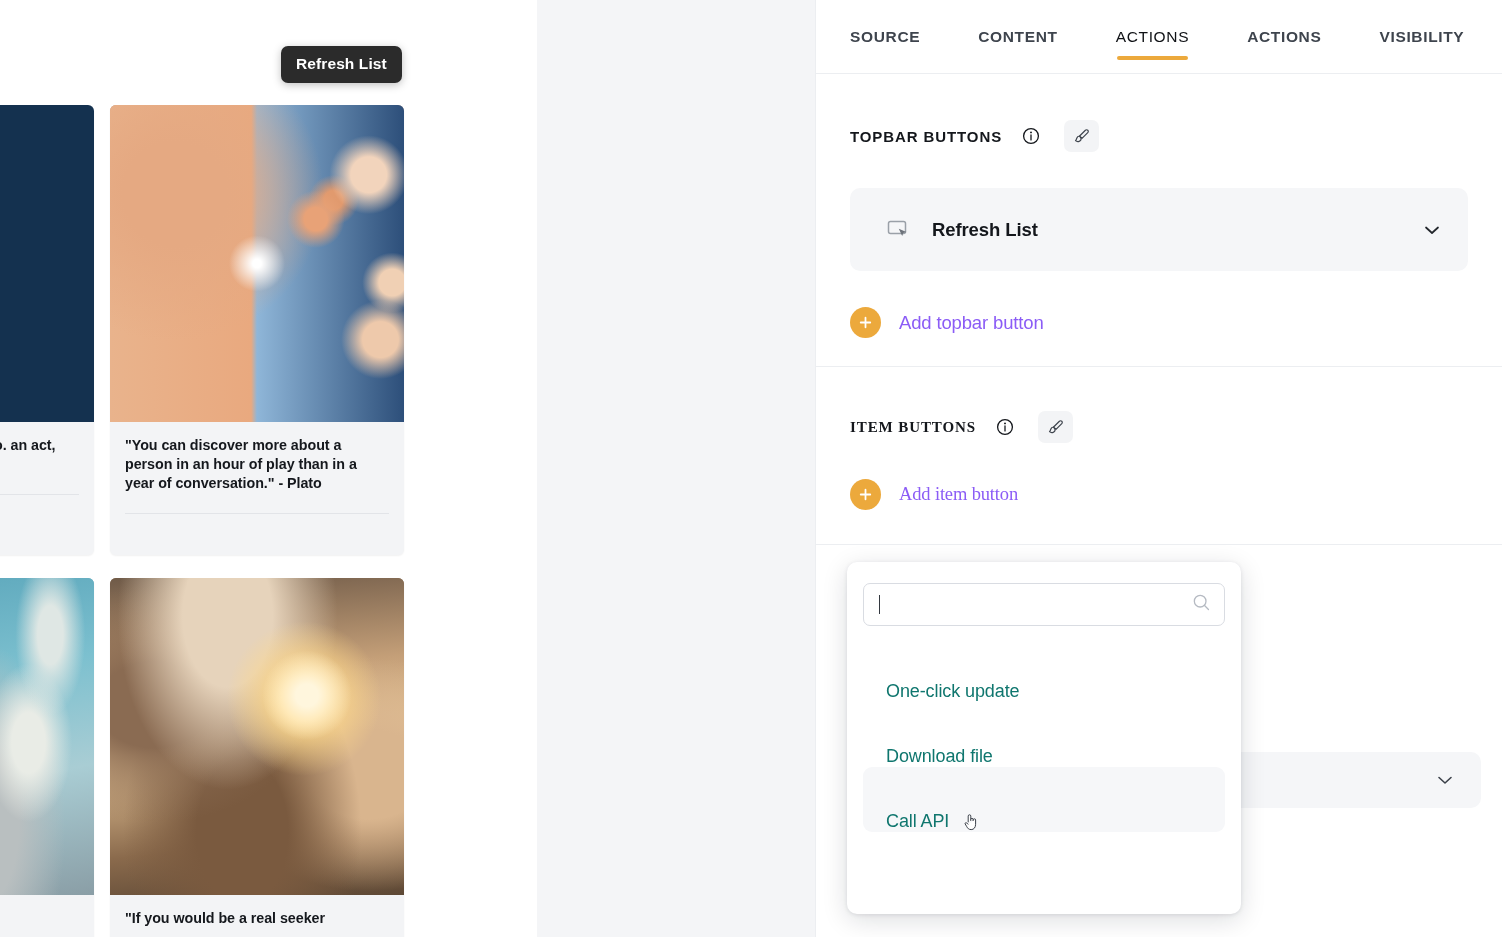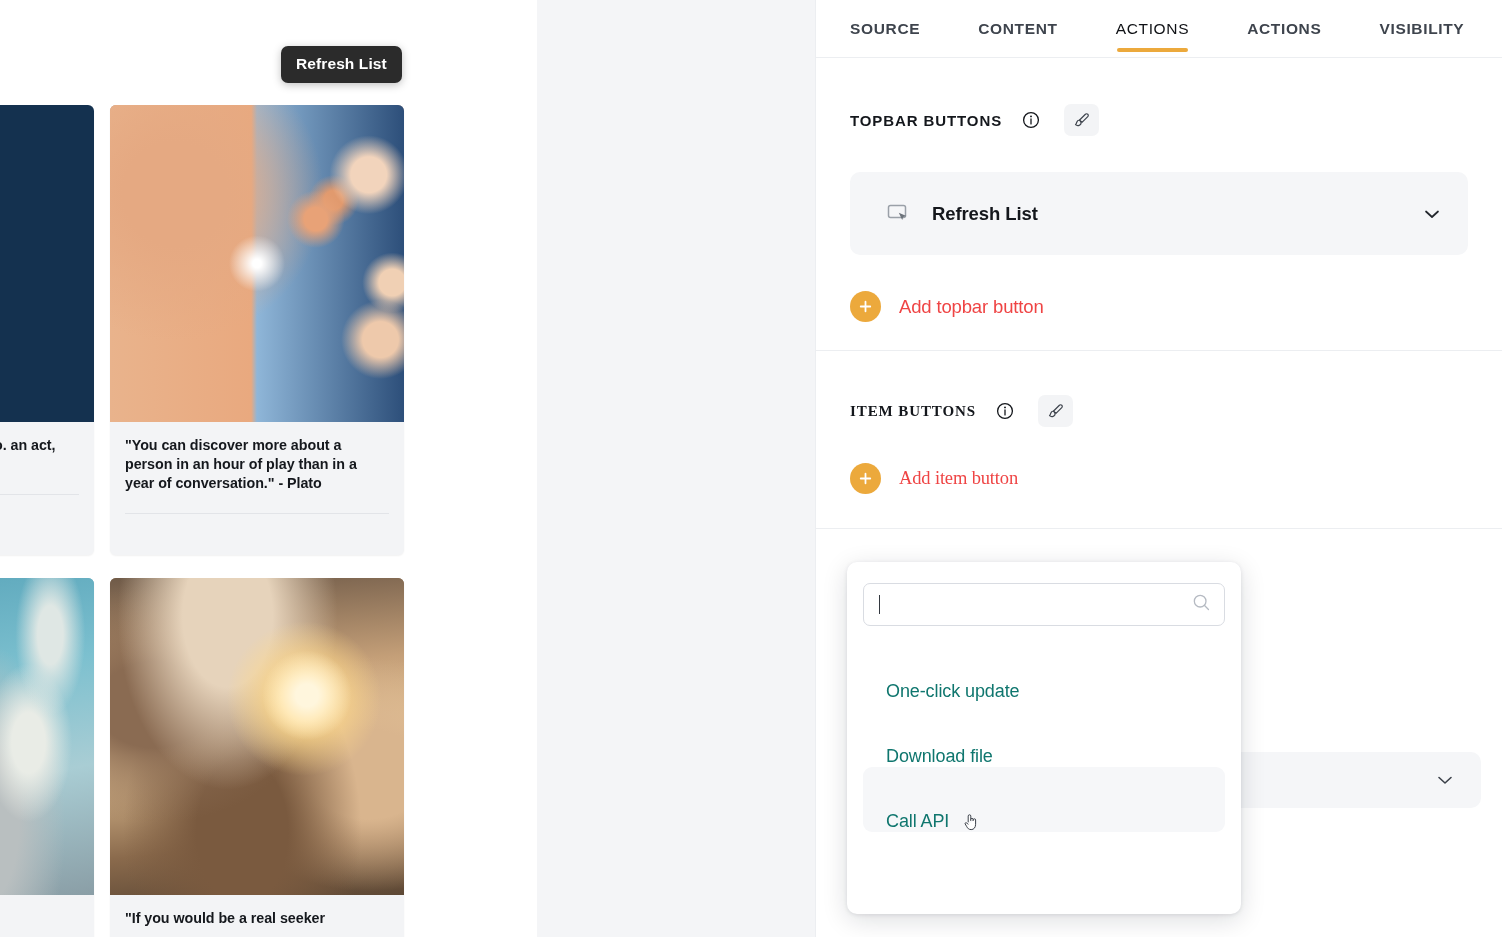--- a/index.html
+++ b/index.html
@@ -110,21 +110,21 @@
 
   
   #panel {
     position: absolute; left: 815px; top: 0; width: 687px; height: 937px;
     background: #ffffff;
     border-left: 1px solid #eceef1;
   }
 
   
   #tabs {
-    position: relative; height: 58px; display: flex; align-items: center;
+    position: relative; height: 74px; display: flex; align-items: center;
     padding: 0 34px 0 34px; gap: 0;
     border-bottom: 1px solid #eceef1;
   }
   .tab {
     position: relative;
     font-size: 15.5px; font-weight: 600; letter-spacing: .65px;
     color: #3e444d; cursor: pointer;
     padding: 0 0 0 0; margin-right: 58px; white-space: nowrap;
     line-height: 58px; height: 58px;
   }
@@ -160,21 +160,21 @@
   .btn-card-ico { width: 26px; height: 26px; flex: none; margin-right: 20px; }
   .btn-card-label { flex: 1; font-size: 18.5px; font-weight: 700; color: #14171c; letter-spacing: -.1px; }
   .chev { width: 22px; height: 22px; flex: none; }
 
   .add-row { display: flex; align-items: center; cursor: pointer; }
   .plus-circle {
     width: 31px; height: 31px; border-radius: 50%; background: #eca93c;
     display: flex; align-items: center; justify-content: center; flex: none;
     margin-right: 18px;
   }
-  .add-label { font-size: 18.5px; color: #ef4444; letter-spacing: -.15px; }
+  .add-label { font-size: 18.5px; color: #8b5cf6; letter-spacing: -.15px; }
 
   
   #ghost-card {
     position: absolute; left: 849px; top: 752px; width: 632px; height: 56px;
     background: #f5f6f8; border-radius: 10px;
     display: flex; align-items: center; justify-content: flex-end;
     padding-right: 25px;
   }
 
   

